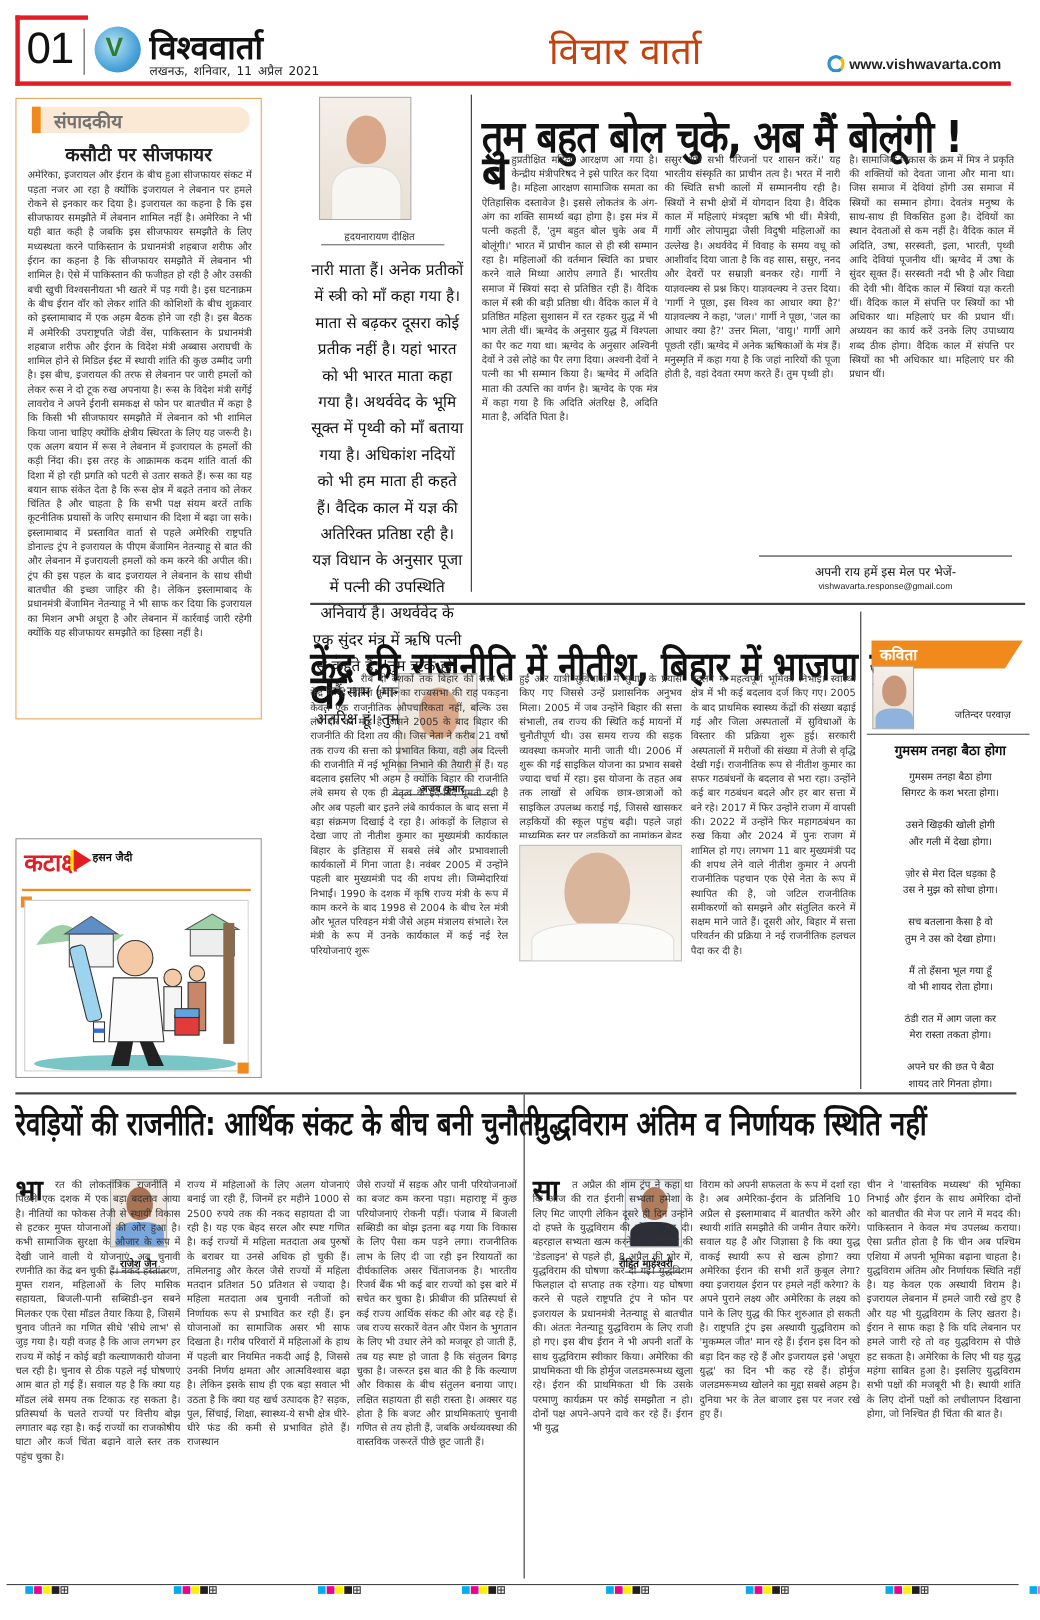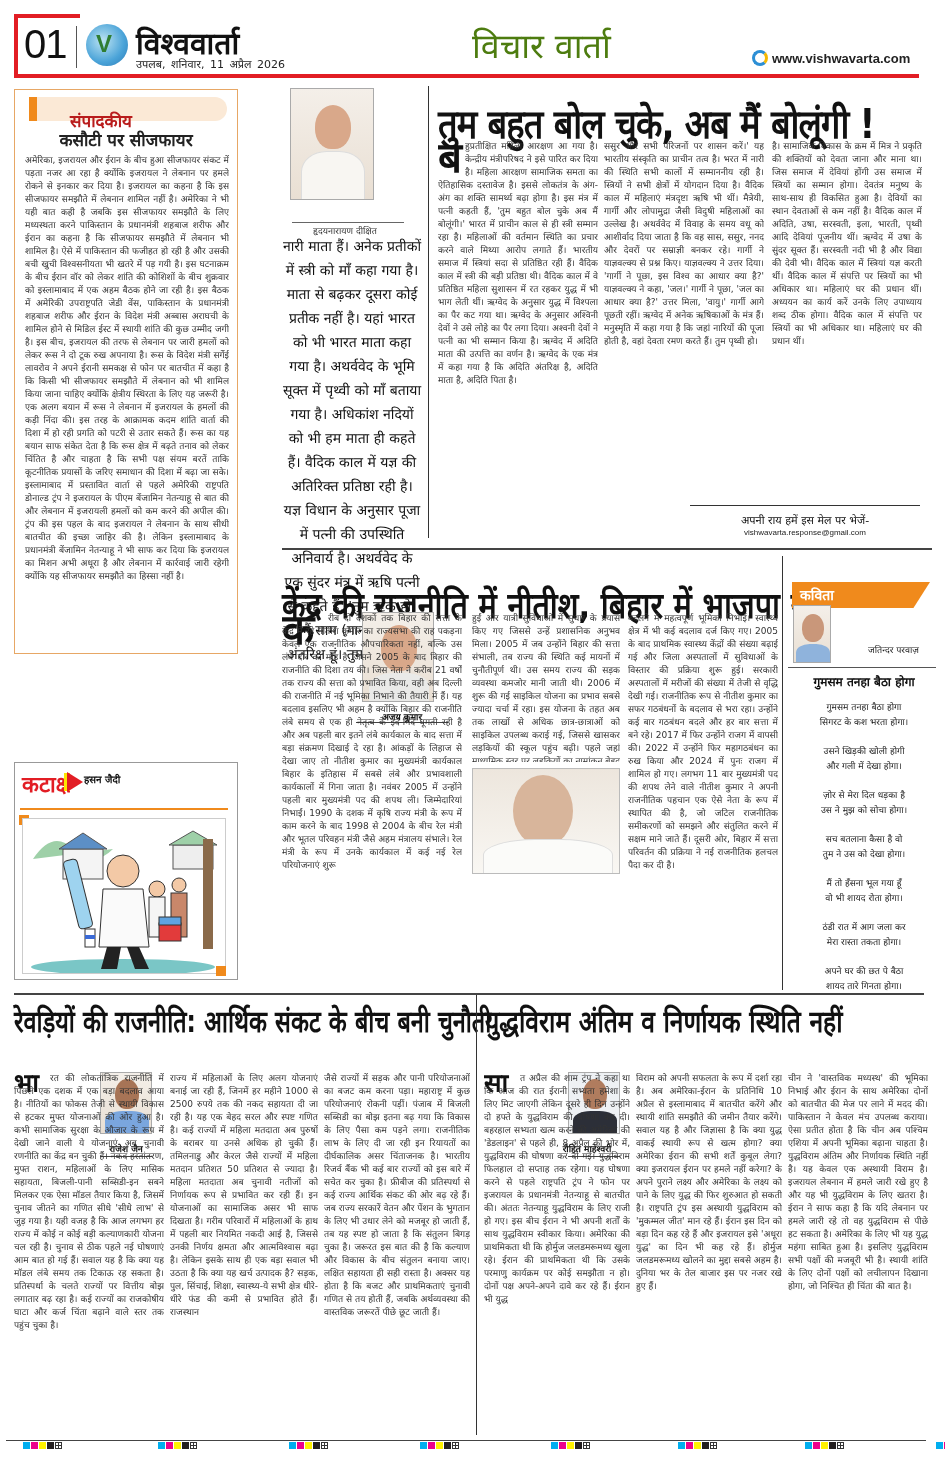--- a/index.html
+++ b/index.html
@@ -9,50 +9,50 @@
 
   
   .mast-box { left: 14px; top: 14px; width: 66px; height: 64px; border-left: 4px solid #e21d24; border-top: 4px solid #e21d24; }
   .mast-line { left: 14px; top: 74px; width: 905px; height: 4px; background: #e21d24; }
   .page-no { left: 24px; top: 22px; font: 40px "Liberation Sans", sans-serif; color: #111; letter-spacing: -1px; }
   .mast-sep { left: 76px; top: 26px; width: 1px; height: 42px; background: #555; }
   .logo { left: 86px; top: 24px; width: 42px; height: 42px; border-radius: 50%; background: radial-gradient(circle at 40% 40%, #bde4f3, #4aa3d8 60%, #2b79b4); }
   .logo span { position: absolute; left: 10px; top: 6px; font: bold 24px "Liberation Sans", sans-serif; color: #2f7d32; }
   .brand { left: 136px; top: 22px; font: bold 30px "DejaVu Sans", sans-serif; color: #111; }
   .dateline { left: 136px; top: 56px; font: 11px "DejaVu Sans", sans-serif; color: #222; word-spacing: 2px; }
-  .section-title { left: 472px; top: 22px; font: 34px "DejaVu Sans", sans-serif; color: #4d7c0f; }
+  .section-title { left: 499px; top: 22px; font: 34px "DejaVu Sans", sans-serif; color: #c2410c; }
   .web { left: 752px; top: 50px; font: bold 13px "Liberation Sans", sans-serif; color: #222; display: flex; align-items: center; gap: 4px; }
   .web .e { width: 16px; height: 16px; border-radius: 50%; border: 3px solid #2d8fd5; border-right-color: #f6b800; display: inline-block; }
 
   
   .edbox { left: 14px; top: 89px; width: 224px; height: 565px; border: 1px solid #e7a765; background: #fff; }
   .ed-tag { left: 29px; top: 97px; width: 198px; height: 24px; background: #fbe9d6; border-radius: 0 12px 12px 0; }
   .ed-tag .bar { position: absolute; left: 0; top: 0; width: 8px; height: 24px; background: #f08a1c; }
-  .ed-tag span { position: absolute; left: 20px; top: 12px; font: bold 17px "DejaVu Sans", sans-serif; color: #b91c1c; margin-left: 21px; }
+  .ed-tag span { position: absolute; left: 20px; top: 1px; font: bold 17px "DejaVu Sans", sans-serif; color: #737373; }
   .ed-head { left: 14px; top: 128px; width: 224px; text-align: center; font: bold 17px "DejaVu Sans", sans-serif; color: #222; }
   .body-text { font: 9px/13px "DejaVu Sans", sans-serif; color: #333; text-align: justify; overflow: hidden; }
   .ed-body { left: 25px; top: 154px; width: 204px; height: 495px; }
 
   
   .cartbox { left: 14px; top: 762px; width: 224px; height: 218px; border: 1px solid #999; }
   .kat-label { left: 22px; top: 768px; font: bold 22px "DejaVu Sans", sans-serif; color: #e21d24; }
   .kat-arrow { left: 65px; top: 772px; width: 0; height: 0; border-top: 10px solid transparent; border-bottom: 10px solid transparent; border-left: 16px solid #e21d24; }
   .kat-arrow2 { left: 63px; top: 770px; width: 8px; height: 24px; background: #ffe600; }
   .kat-author { left: 84px; top: 772px; font: bold 10px "DejaVu Sans", sans-serif; color: #111; }
   .kat-line { left: 20px; top: 808px; width: 208px; height: 2px; background: #f08a1c; }
   .cart-img { left: 22px; top: 818px; width: 204px; height: 156px; background: linear-gradient(180deg,#e8f4ea 0%, #fff 40%, #f2f2f2 100%); border: 1px solid #ccc; overflow: hidden; }
   .cart-corner1 { left: 19px; top: 815px; width: 10px; height: 10px; background: #f08a1c; }
   .cart-corner2 { left: 216px; top: 966px; width: 10px; height: 10px; background: #f08a1c; }
 
   
   .photo { background: linear-gradient(180deg, #f4efe9, #e9dfd3); border: 1px solid #aaa; position: absolute; overflow: hidden; }
   .photo .head { position: absolute; border-radius: 50% 50% 45% 45%; background: #d9a88a; }
   .photo .shirt { position: absolute; border-radius: 40% 40% 0 0; }
   .a1-photo { left: 290px; top: 88px; width: 84px; height: 112px; }
-  .a1-author { left: 290px; top: 208px; width: 110px; text-align: center; font: 9px "DejaVu Sans", sans-serif; color: #333; margin-top: 16px; }
+  .a1-author { left: 290px; top: 208px; width: 110px; text-align: center; font: 9px "DejaVu Sans", sans-serif; color: #333; }
   .a1-authline { left: 292px; top: 222px; width: 112px; height: 1px; background: #666; }
   .a1-quote { left: 282px; top: 234px; width: 140px; font: 14px/24px "DejaVu Sans", sans-serif; color: #111; text-align: center; }
   .vsep { width: 1px; background: #333; position: absolute; }
   .a1-title { left: 438px; top: 95px; font: bold 40px "DejaVu Sans", sans-serif; color: #111; letter-spacing: -1px; white-space: nowrap; transform: scaleX(0.86); transform-origin: left; }
   .a1-col { position: absolute; top: 140px; width: 160px; height: 400px; }
   .drop { float: left; font: bold 42px/36px "DejaVu Sans", sans-serif; color: #111; margin-right: 3px; }
   .mail-line { left: 690px; top: 505px; width: 230px; height: 1px; background: #333; }
   .mail-text { left: 690px; top: 512px; width: 230px; text-align: center; font: 11px "DejaVu Sans", sans-serif; color: #111; }
   .mail-addr { left: 690px; top: 528px; width: 230px; text-align: center; font: 8px "Liberation Sans", sans-serif; color: #222; }
   .hsep { height: 2px; background: #444; position: absolute; }
@@ -88,22 +88,22 @@
 
 <div class="abs mast-box"></div>
 <div class="abs mast-line"></div>
 <div class="abs page-no">01</div>
 <div class="abs mast-sep"></div>
 <div class="abs logo">
     <span>V</span>
   </div>
 <div class="abs brand">विश्ववार्ता</div>
 <div class="abs dateline">
-  <span>उपलब,</span>
-  <span>शनिवार, 11 अप्रैल 2026</span>
+  <span>लखनऊ,</span>
+  <span>शनिवार, 11 अप्रैल 2021</span>
 </div>
 <div class="abs section-title">विचार वार्ता</div>
 <div class="abs web">
   <span class="e"></span>
   <span>www.vishwavarta.com</span>
 </div>
 
 <div class="abs edbox"></div>
 <div class="abs ed-tag">
   <div class="bar"></div>

